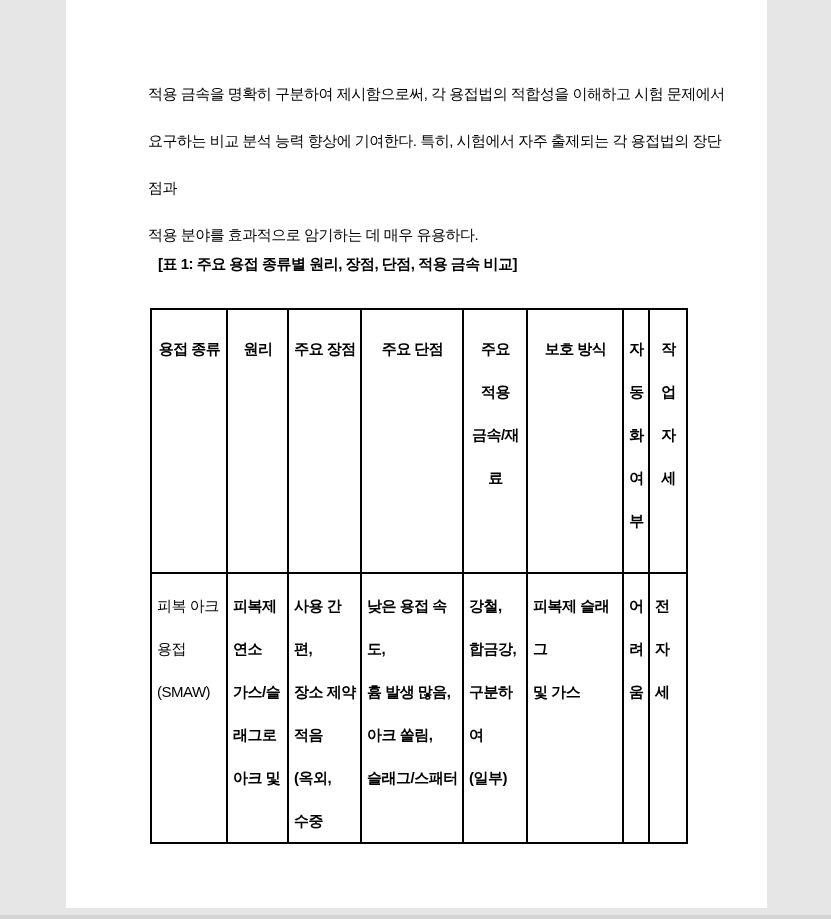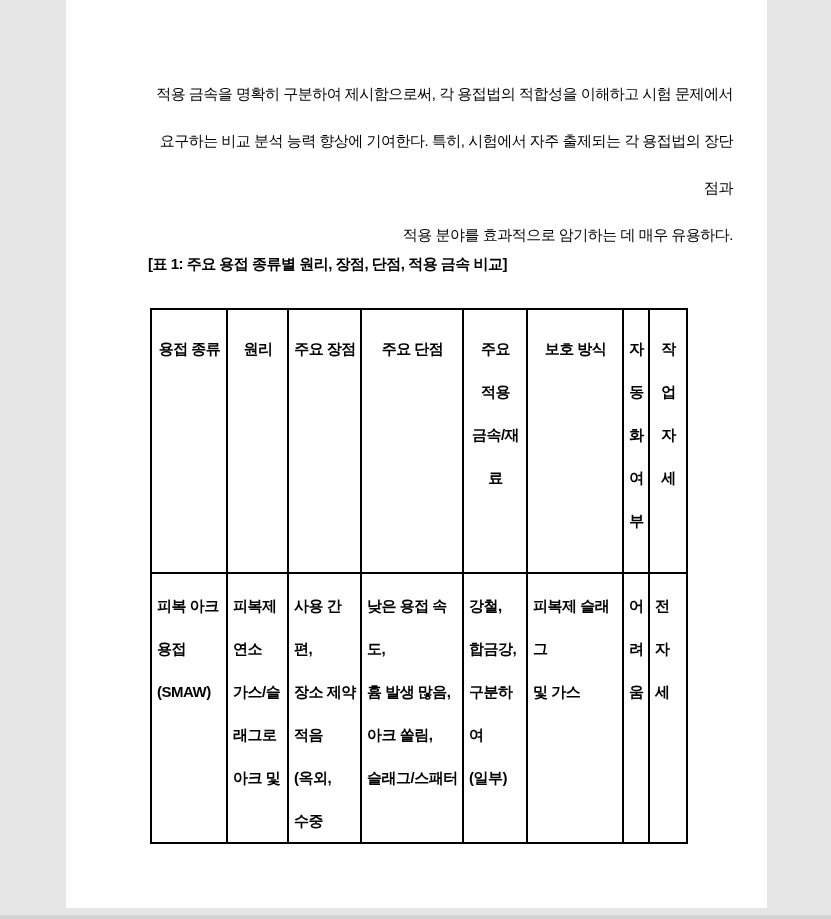--- a/index.html
+++ b/index.html
@@ -25,25 +25,24 @@
   }
   .body-paragraph {
     position: absolute;
     left: 82px;
     top: 70px;
     width: 585px;
     font-size: 15px;
     line-height: 47px;
     letter-spacing: -0.5px;
     white-space: pre-line;
-    text-align: right;
   }
   .table-caption {
     position: absolute;
-    left: 82px;
+    left: 92px;
     top: 240px;
     width: 585px;
     font-size: 15px;
     font-weight: bold;
     line-height: 47px;
     letter-spacing: -0.5px;
     white-space: pre-line;
   }
   table.cmp {
     position: absolute;
@@ -70,21 +69,21 @@
     height: 264px;
     padding-top: 17px;
     text-align: center;
   }
   tr.bdy td {
     font-weight: bold;
     height: 233px;
     padding-top: 10px;
   }
   tr.bdy td.bold {
-    font-weight: bold;
+    font-weight: normal;
   }
   .bottom-gap {
     position: absolute;
     left: 0;
     top: 908px;
     width: 831px;
     height: 11px;
     background: #e6e6e6;
   }
   .bottom-edge-line {

